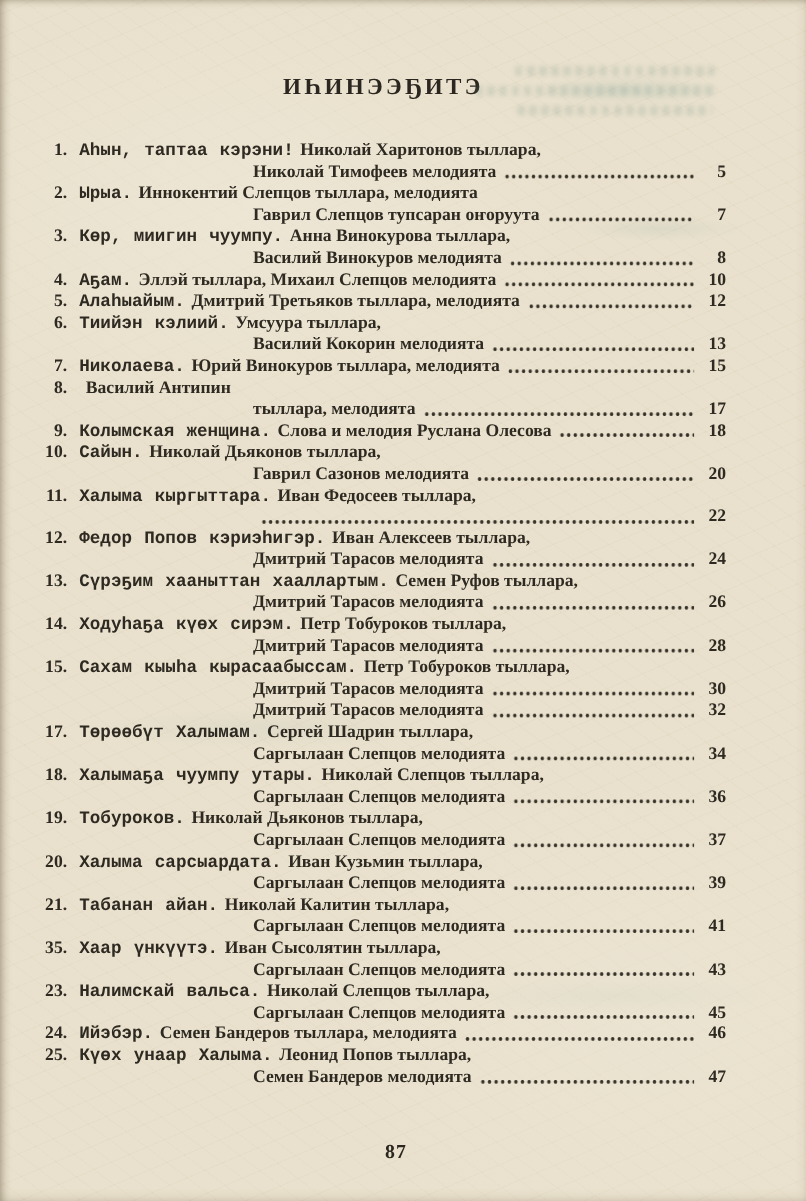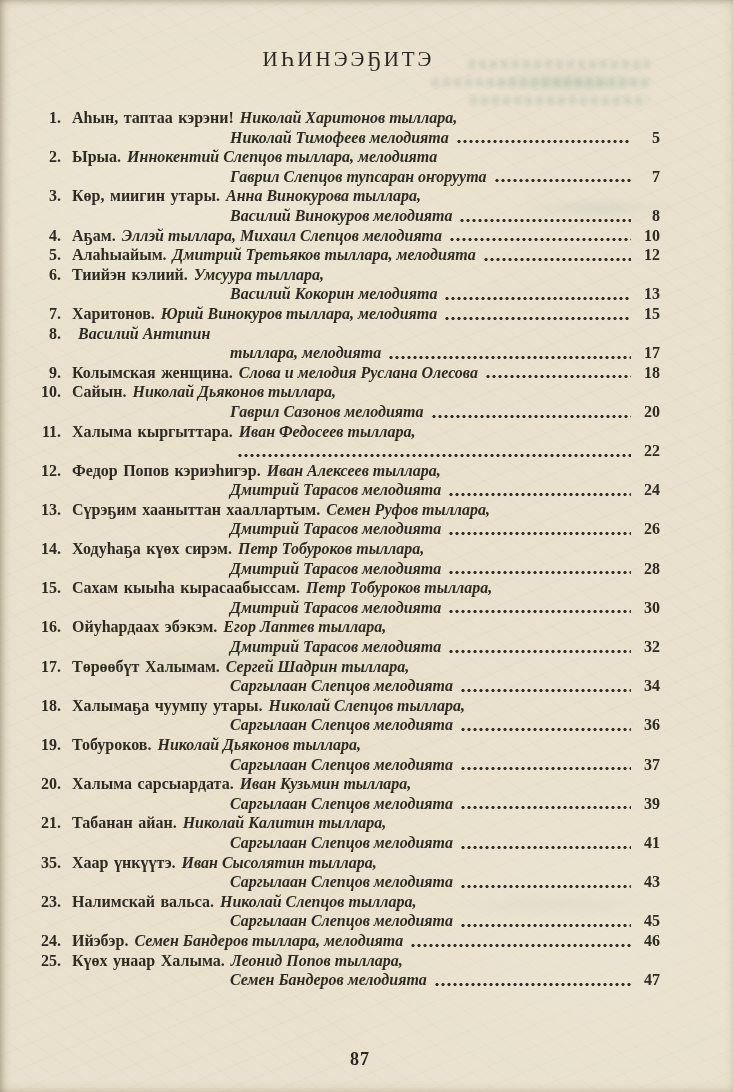--- a/index.html
+++ b/index.html
@@ -34,68 +34,67 @@
     filter: blur(2px);
     background: repeating-linear-gradient(90deg, rgba(120,150,140,0.20) 0 7px, rgba(120,150,140,0) 7px 11px);
     border-radius: 3px;
     pointer-events: none;
   }
   .g1 { left: 468px; top: 60px;  width: 182px; height: 9px; }
   .g2 { left: 432px; top: 78px;  width: 218px; height: 9px; }
   .g3 { left: 470px; top: 96px;  width: 178px; height: 9px; }
   h1.toc-title {
     margin: 0;
-    padding-top: 47px;
+    padding-top: 66px;
     text-align: center;
     font-size: 21px;
-    font-weight: normal;
+    font-weight: bold;
     letter-spacing: 3px;
     color: #2b2720;
   }
   .toc {
     margin-top: 36px;
     font-size: 16px;
     font-weight: bold;
     line-height: 19.6px;
   }
   .line {
     display: flex;
     align-items: baseline;
     height: 19.6px;
     white-space: nowrap;
   }
   .num {
     flex: 0 0 24px;
     text-align: right;
     margin-right: 11px;
   }
-  .title { word-spacing: 1.5px; }
+  .title { word-spacing: 1.5px; font-family: Liberation Mono, monospace; }
   .credit {
-    font-style: italic;
     margin-left: 6px;
   }
   .cont { padding-left: 193px; }
   .cont .credit { margin-left: 0; }
   .leader {
     flex: 1 1 auto;
     min-width: 18px;
     align-self: flex-end;
     height: 9px;
     margin: 0 5px 3px 7px;
     background: radial-gradient(circle, #37332a 1.35px, rgba(0,0,0,0) 1.9px) left bottom / 6px 5px repeat-x;
   }
   .pagenum {
     flex: 0 0 auto;
     min-width: 24px;
     text-align: right;
   }
   .folio {
     position: absolute;
     left: 0; right: 13px;
-    bottom: 22px;
+    bottom: 34px;
     text-align: center;
     font-size: 18px;
     font-weight: bold;
     letter-spacing: 1px;
     color: #2b2720;
   }
 </style>
 </head>
 <body>
 
@@ -132,21 +131,21 @@
     <div class="line cont">
       <span class="credit cont-text">Гаврил Слепцов тупсаран оҥоруута</span>
       <span class="leader"></span>
       <span class="pagenum">7</span>
     </div>
   </div>
 
   <div class="entry">
     <div class="line first">
       <span class="num">3.</span>
-      <span class="title">Көр, миигин утары.</span>
+      <span class="title">Көр, миигин чуумпу.</span>
       <span class="credit">Анна Винокурова тыллара,</span>
 
     </div>
     <div class="line cont">
       <span class="credit cont-text">Василий Винокуров мелодията</span>
       <span class="leader"></span>
       <span class="pagenum">8</span>
     </div>
   </div>
 
@@ -182,21 +181,21 @@
     <div class="line cont">
       <span class="credit cont-text">Василий Кокорин мелодията</span>
       <span class="leader"></span>
       <span class="pagenum">13</span>
     </div>
   </div>
 
   <div class="entry">
     <div class="line first">
       <span class="num">7.</span>
-      <span class="title">Харитонов.</span>
+      <span class="title">Николаева.</span>
       <span class="credit">Юрий Винокуров тыллара, мелодията</span>
       <span class="leader"></span>
       <span class="pagenum">15</span>
     </div>
 
   </div>
 
   <div class="entry">
     <div class="line first">
       <span class="num">8.</span>
@@ -298,26 +297,20 @@
 
     </div>
     <div class="line cont">
       <span class="credit cont-text">Дмитрий Тарасов мелодията</span>
       <span class="leader"></span>
       <span class="pagenum">30</span>
     </div>
   </div>
 
   <div class="entry">
-    <div class="line first">
-      <span class="num">16.</span>
-      <span class="title">Ойуһардаах эбэкэм.</span>
-      <span class="credit">Егор Лаптев тыллара,</span>
-
-    </div>
     <div class="line cont">
       <span class="credit cont-text">Дмитрий Тарасов мелодията</span>
       <span class="leader"></span>
       <span class="pagenum">32</span>
     </div>
   </div>
 
   <div class="entry">
     <div class="line first">
       <span class="num">17.</span>

